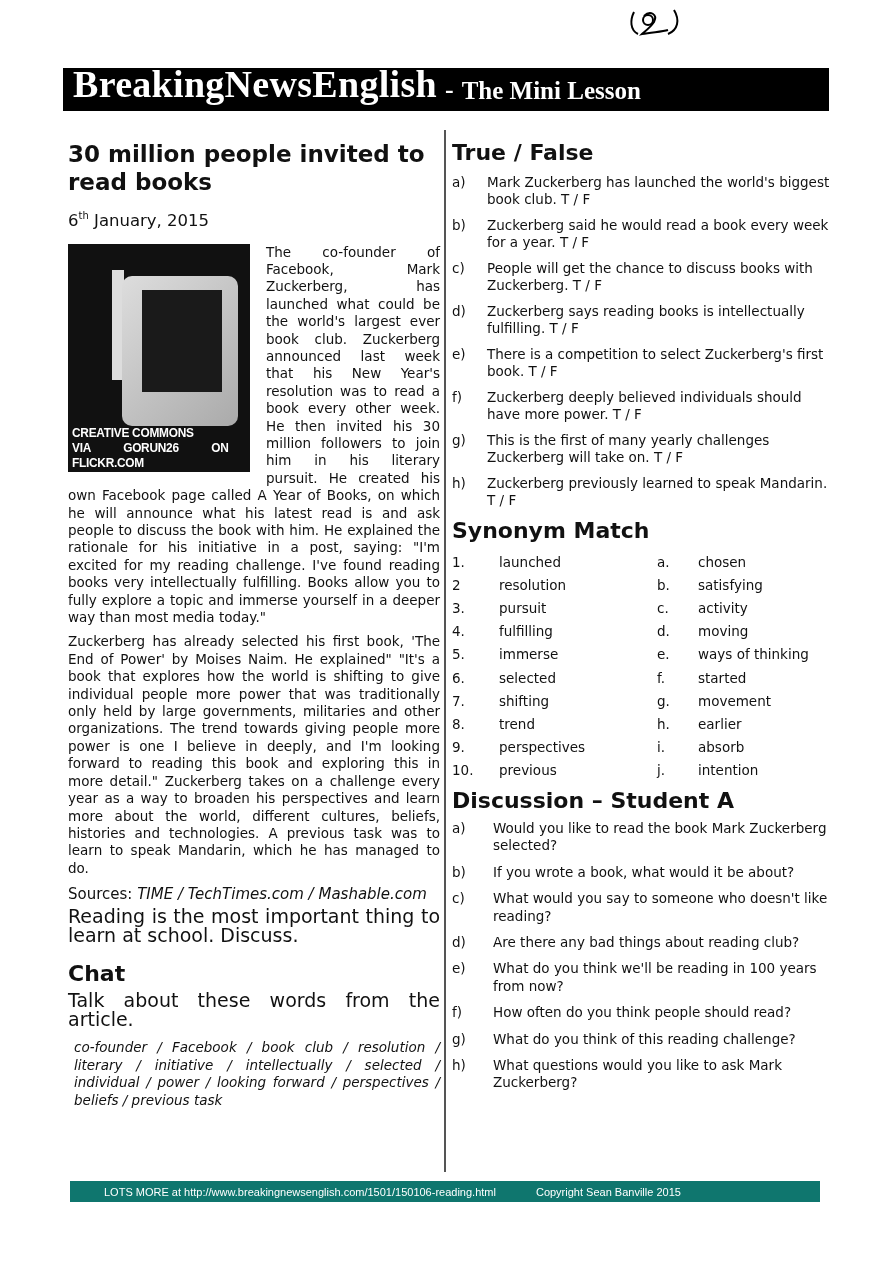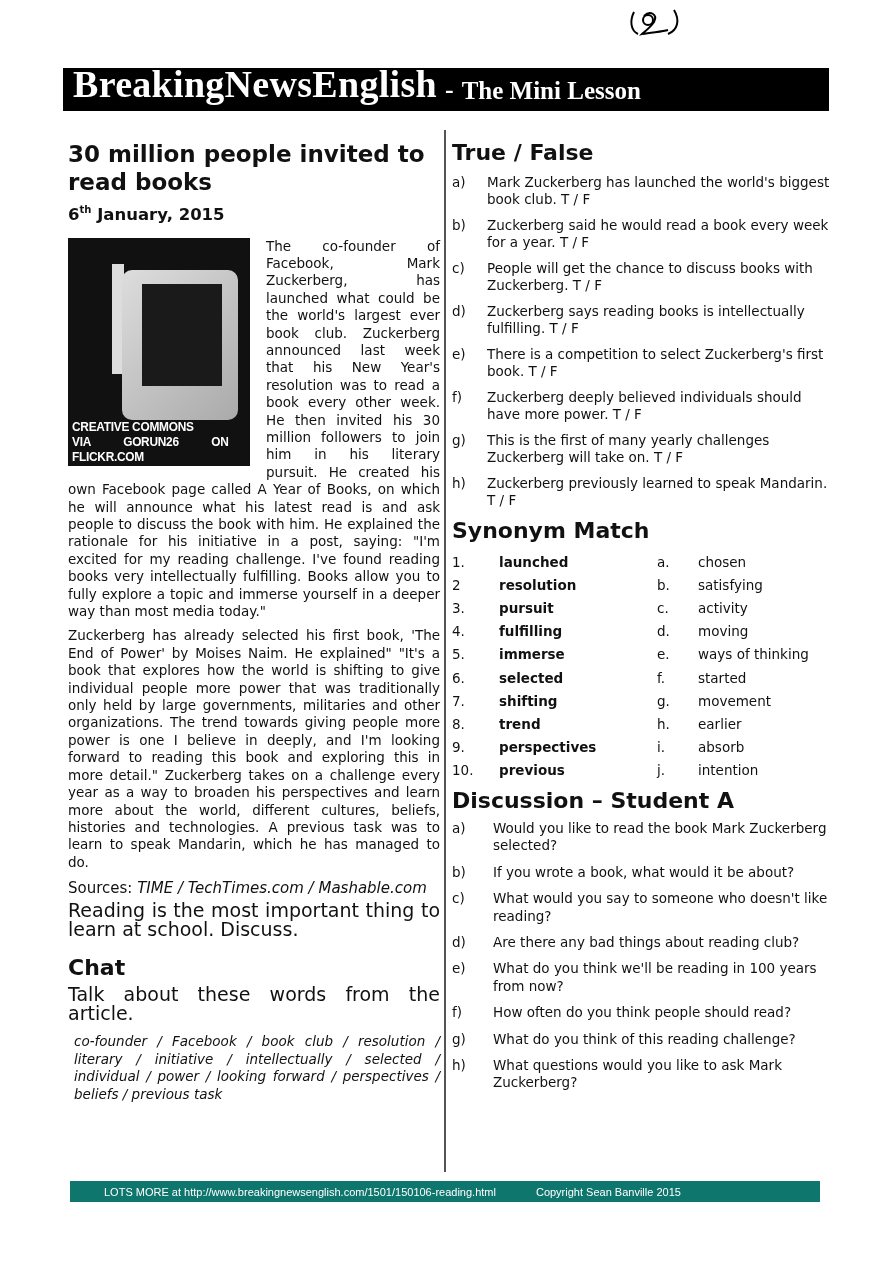--- a/index.html
+++ b/index.html
@@ -16,21 +16,21 @@
   .header-brand { font-size: 38px; font-weight: bold; letter-spacing: 0.3px; line-height: 1; }
   .header-sep { font-size: 26px; font-weight: bold; margin: 0 8px 0 8px; line-height: 1; }
   .header-sub { font-size: 25px; font-weight: bold; line-height: 1; }
 
   .col-divider { position: absolute; left: 444px; top: 130px; width: 2px; height: 1042px; background: #555; }
 
   .left-col { position: absolute; left: 68px; top: 140px; width: 372px; }
   .right-col { position: absolute; left: 452px; top: 140px; width: 380px; }
 
   .article-title { font-size: 23px; font-weight: bold; line-height: 28px; }
-  .article-date { font-size: 16.5px; font-weight: bold; margin-top: 8px; }
+  .article-date { font-size: 16.5px; font-weight: normal; margin-top: 14px; }
   .article-date sup { font-size: 10px; }
 
   .article-body { margin-top: 14px; font-size: 13.5px; line-height: 17.4px; text-align: justify; }
   .article-body p { margin-bottom: 7px; }
   .photo {
     float: left; width: 182px; height: 228px; margin: 0 16px 4px 0;
     background: #111; position: relative; overflow: hidden; padding-left: 21px;
   }
   .photo .book-spine { position: absolute; left: 44px; top: 26px; width: 12px; height: 110px; background: #ddd; }
   .photo .reader {
@@ -57,21 +57,21 @@
 
   .tf-list { margin-top: 8px; }
   .tf-item { display: flex; font-size: 13.5px; line-height: 16.5px; margin-bottom: 10px; }
   .tf-letter { width: 35px; flex: none; }
   .tf-text { flex: 1; }
 
   .syn-heading { margin-top: 8px; }
   .syn-table { margin-top: 6px; font-size: 13.5px; }
   .syn-row { display: flex; height: 23.2px; align-items: center; }
   .syn-num { width: 47px; }
-  .syn-word { width: 158px; font-weight: bold; }
+  .syn-word { width: 158px; }
   .syn-let { width: 41px; }
   .syn-def { flex: 1; }
 
   .disc-heading { margin-top: 6px; }
   .disc-list { margin-top: 6px; }
   .disc-item { display: flex; font-size: 13.5px; line-height: 17.4px; margin-bottom: 9px; }
   .disc-letter { width: 41px; flex: none; }
   .disc-text { flex: 1; }
 
   .footer-bar {

